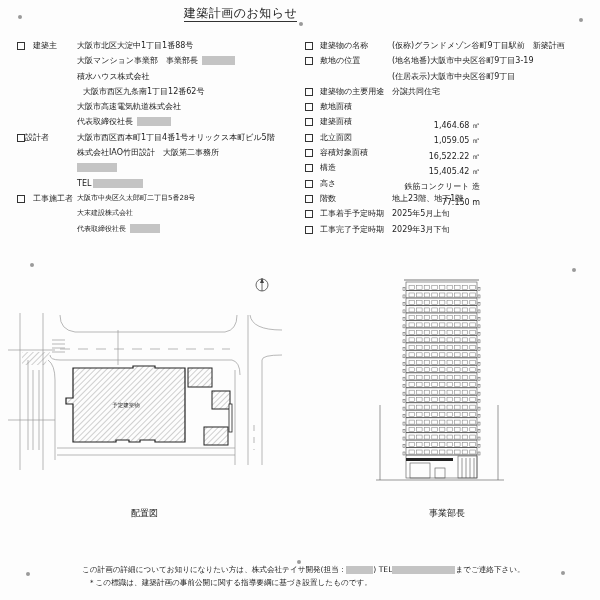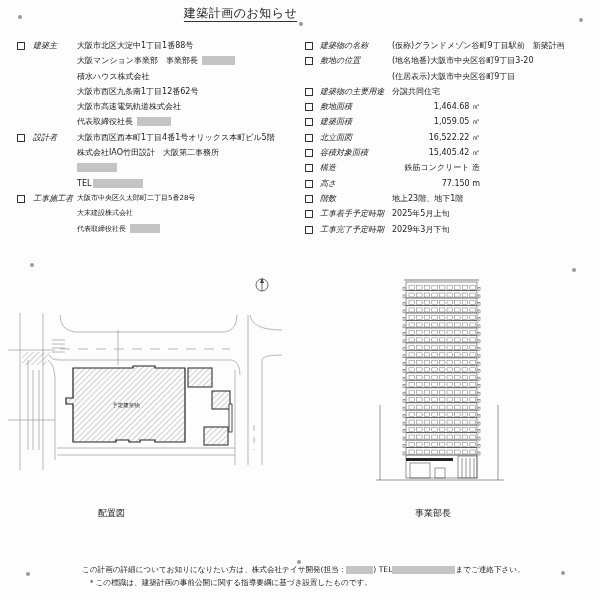--- a/index.html
+++ b/index.html
@@ -6,27 +6,27 @@
   body{width:600px;height:600px;position:relative;overflow:hidden;
        font-family:"DejaVu Sans","Liberation Sans",sans-serif;color:#222;font-size:8px;}
   .sheet{position:absolute;left:0;top:0;width:600px;height:600px;background:#fdfdfd;}
   .title{position:absolute;left:0;width:481px;top:5px;text-align:center;font-size:12px;
          letter-spacing:0.5px;font-family:Liberation Serif, serif;}
   .title span{border-bottom:1px solid #333;padding-bottom:1px;}
   .rivet{position:absolute;width:4px;height:4px;border-radius:50%;background:#9a9a9a;}
   .col{position:absolute;top:38px;}
   .row{position:relative;height:15.3px;line-height:15.3px;white-space:nowrap;}
   .box{position:absolute;width:6px;height:6px;border:1px solid #333;top:4px;}
-  .lbl{position:absolute;font-style:italic;}
+  .lbl{position:absolute;}
   .val{position:absolute;}
   .redact{display:inline-block;background:#c4c4c4;height:9px;vertical-align:middle;margin-left:4px;}
   .small{font-size:7px;text-align:center;}
-  .num{position:absolute;text-align:right;}
+  .num{position:absolute;text-align:right;margin-top:19px;}
   .drawing{position:absolute;}
-  .caption{position:absolute;font-size:9px;text-align:left;}
+  .caption{position:absolute;font-size:9px;text-align:right;}
   .footer{position:absolute;font-size:7.6px;white-space:nowrap;}
 </style>
 </head>
 <body>
 
 <div class="sheet">
 
   <div class="rivet" style="left:18px;top:15px"></div>
   <div class="rivet" style="left:299px;top:22px"></div>
   <div class="rivet" style="left:579px;top:18px"></div>
@@ -45,32 +45,32 @@
       <span class="lbl" style="left:33px">建築主</span>
       <span class="val" style="left:77px">大阪市北区大淀中1丁目1番88号</span>
     </div>
     <div class="row">
         <span class="val" style="left:77px"><span>大阪マンション事業部　事業部長</span><span class="redact" style="width:33px"></span></span>
       </div>
     <div class="row">
         <span class="val" style="left:77px">積水ハウス株式会社</span>
       </div>
     <div class="row">
-        <span class="val" style="left:77px">大阪市西区九条南1丁目12番62号</span>
+        <span class="val" style="left:83px">大阪市西区九条南1丁目12番62号</span>
       </div>
     <div class="row">
         <span class="val" style="left:77px">大阪市高速電気軌道株式会社</span>
       </div>
     <div class="row">
         <span class="val" style="left:77px"><span>代表取締役社長</span><span class="redact" style="width:34px"></span></span>
       </div>
 
     <div class="row">
       <span class="box" style="left:17px"></span>
-      <span class="lbl" style="left:33px">設計者</span>
+      <span class="lbl" style="left:25px">設計者</span>
       <span class="val" style="left:77px">大阪市西区西本町1丁目4番1号オリックス本町ビル5階</span>
     </div>
     <div class="row">
         <span class="val" style="left:77px">株式会社IAO竹田設計　大阪第二事務所</span>
       </div>
     <div class="row">
         <span class="val" style="left:77px"><span class="redact" style="width:40px;margin-left:0"></span></span>
       </div>
     <div class="row">
         <span class="val" style="left:77px"><span>TEL</span><span class="redact" style="width:50px;margin-left:2px"></span></span>
@@ -91,21 +91,21 @@
 
   <div class="col" style="left:300px;width:300px;">
     <div class="row">
       <span class="box" style="left:5px"></span>
       <span class="lbl" style="left:20px">建築物の名称</span>
       <span class="val" style="left:92px">(仮称)グランドメゾン谷町9丁目駅前　新築計画</span>
     </div>
     <div class="row">
       <span class="box" style="left:5px"></span>
       <span class="lbl" style="left:20px">敷地の位置</span>
-      <span class="val" style="left:92px">(地名地番)大阪市中央区谷町9丁目3-20</span>
+      <span class="val" style="left:92px">(地名地番)大阪市中央区谷町9丁目3-19</span>
     </div>
     <div class="row">
       <span class="val" style="left:92px">(住居表示)大阪市中央区谷町9丁目</span>
     </div>
     <div class="row">
       <span class="box" style="left:5px"></span>
       <span class="lbl" style="left:20px">建築物の主要用途</span>
       <span class="val" style="left:92px">分譲共同住宅</span>
     </div>
     <div class="row">

